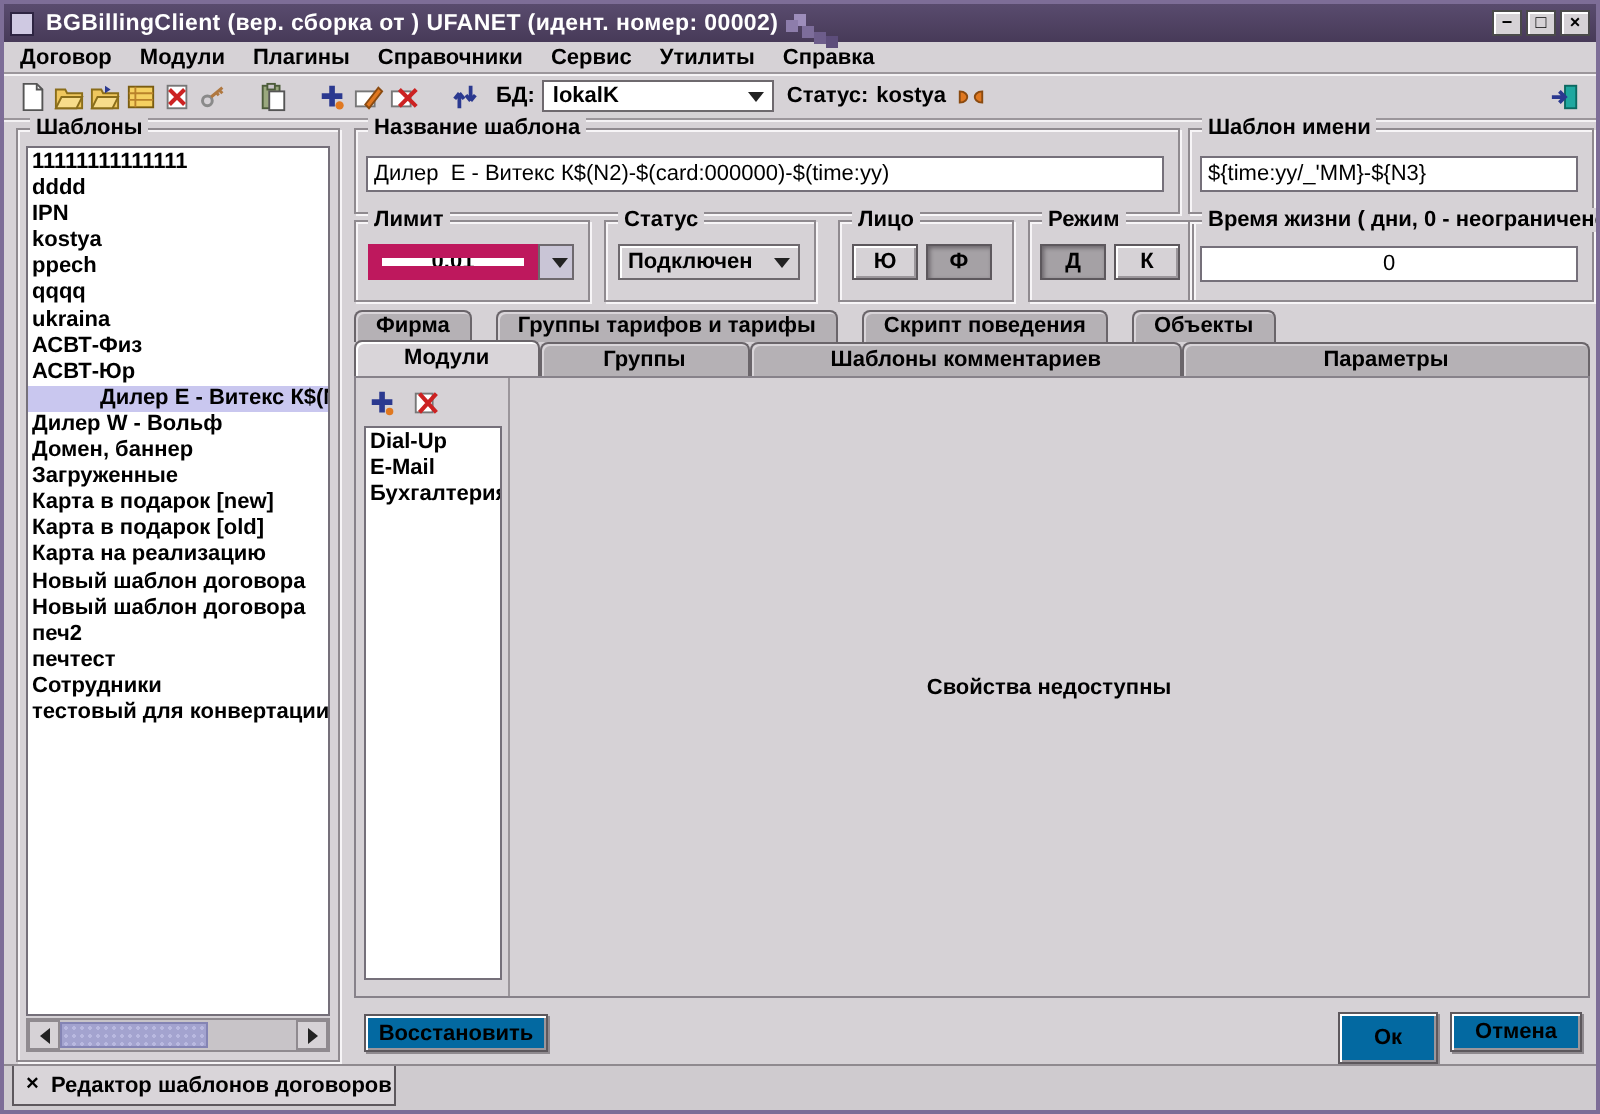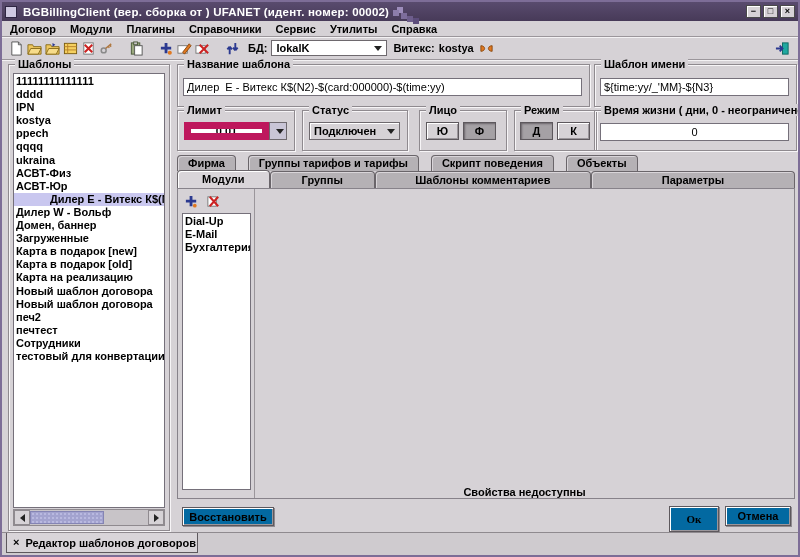--- a/index.html
+++ b/index.html
@@ -77,21 +77,21 @@
   .tabs-inner .tab:nth-child(4){width:33%;}
   .tabs-inner .tab.selected{background:#d9d5d9;height:18px;box-shadow:inset 1px 1px 0 #fff;}
   
   .tab-content{position:absolute;left:175px;top:186px;width:618px;height:311px;
                border:1px solid #87828a;background:#d6d2d6;box-sizing:border-box;}
   .module-toolbar{position:absolute;left:5px;top:4px;display:flex;gap:6px;}
   .mini-icon{width:16px;height:16px;display:flex;align-items:center;justify-content:center;}
   .modules-list{position:absolute;left:4px;top:24px;width:67px;bottom:8px;background:#fff;
                 border:1px solid #75707a;overflow:hidden;padding-top:1px;}
   .props-panel{position:absolute;left:76px;top:0;right:0;bottom:0;border-left:1px solid #9b969b;
-               display:flex;align-items:flex-end;justify-content:center;}
+               display:flex;align-items:center;justify-content:center;}
   .props-msg{font-weight:bold;}
   
   .btn{position:absolute;background:#0369a1;border:1px solid #5d585d;
        box-shadow:inset 1px 1px 0 #fff, inset -1px -1px 0 #9b969b,1px 1px 0 #8f8a8f;
        font:bold 11px "Liberation Sans","DejaVu Sans",sans-serif;padding:0;}
   
   .bottom-bar{position:absolute;left:0;right:0;bottom:0;height:22px;background:#cfcbcf;
               border-top:1px solid #8f8a8f;}
   .bottom-tab{position:absolute;left:4px;top:0;height:20px;width:192px;background:#d9d5d9;
               border:1px solid #5d585d;border-top:none;display:flex;align-items:center;gap:6px;
@@ -195,21 +195,21 @@
       <svg width="15" height="15" viewBox="0 0 16 16">
           <path d="M5 14V6M5 6L2.5 9M5 6l2.5 3" stroke="#2b3990" stroke-width="2" fill="none"></path>
           <path d="M11 2v8M11 10l-2.5-3M11 10l2.5-3" stroke="#2b3990" stroke-width="2" fill="none"></path>
         </svg>
       </span>
     <span class="tb-label">БД:</span>
     <span class="combo db-combo">
       <span>lokalK</span>
       <i class="arrow-down"></i>
     </span>
-    <span class="tb-label">Витекс:</span>
+    <span class="tb-label">Статус:</span>
     <span class="tb-value">kostya</span>
     <span class="tb-icon">
       <svg width="15" height="15" viewBox="0 0 16 16">
           <path d="M2 5c3 0 4 2 4 3s-1 3-4 3z" fill="#e07820" stroke="#8a4a10"></path>
           <path d="M14 5c-3 0-4 2-4 3s1 3 4 3z" fill="#e07820" stroke="#8a4a10"></path>
         </svg>
       </span>
     <span class="tb-spacer"></span>
     <span class="tb-icon">
       <svg width="15" height="15" viewBox="0 0 16 16">
@@ -338,21 +338,21 @@
       <div class="list-item">Dial-Up</div>
         <div class="list-item">E-Mail</div>
         <div class="list-item">Бухгалтерия</div>
     </div>
     <div class="props-panel">
       <span class="props-msg">Свойства недоступны</span>
     </div>
   </div>
 
   <button class="btn" style="left:180px;top:505px;width:92px;height:19px;">Восстановить</button>
-  <button class="btn" style="left:667px;top:504px;width:50px;height:26px;font-family:Liberation Serif, serif;">Ок</button>
+  <button class="btn" style="left:667px;top:504px;width:50px;height:26px;">Ок</button>
   <button class="btn" style="left:723px;top:504px;width:66px;height:20px;">Отмена</button>
 
   <div class="bottom-bar">
     <div class="bottom-tab">
       <span class="x">×</span>
       <span class="lbl">Редактор шаблонов договоров</span>
     </div>
   </div>
 
 </div>

